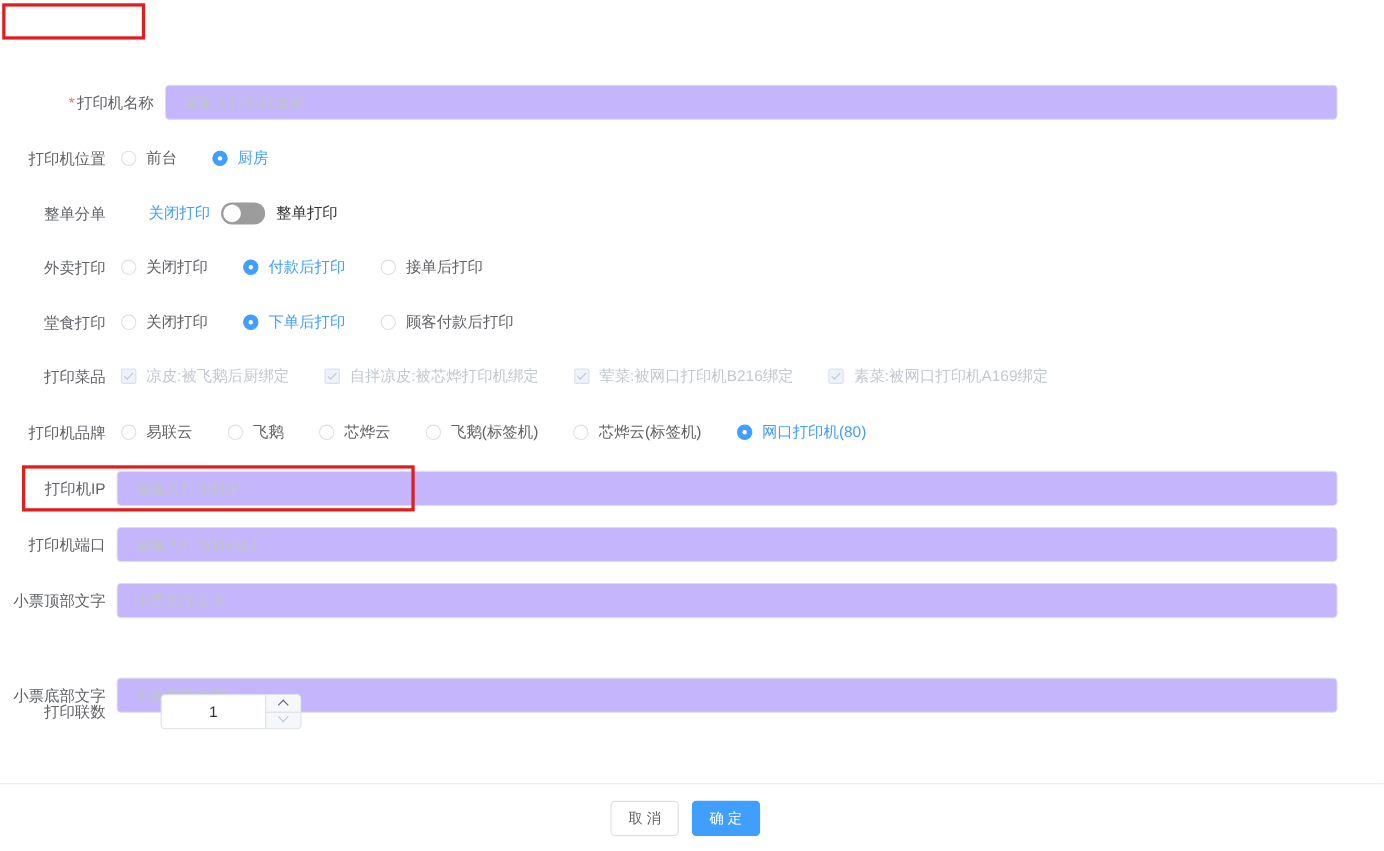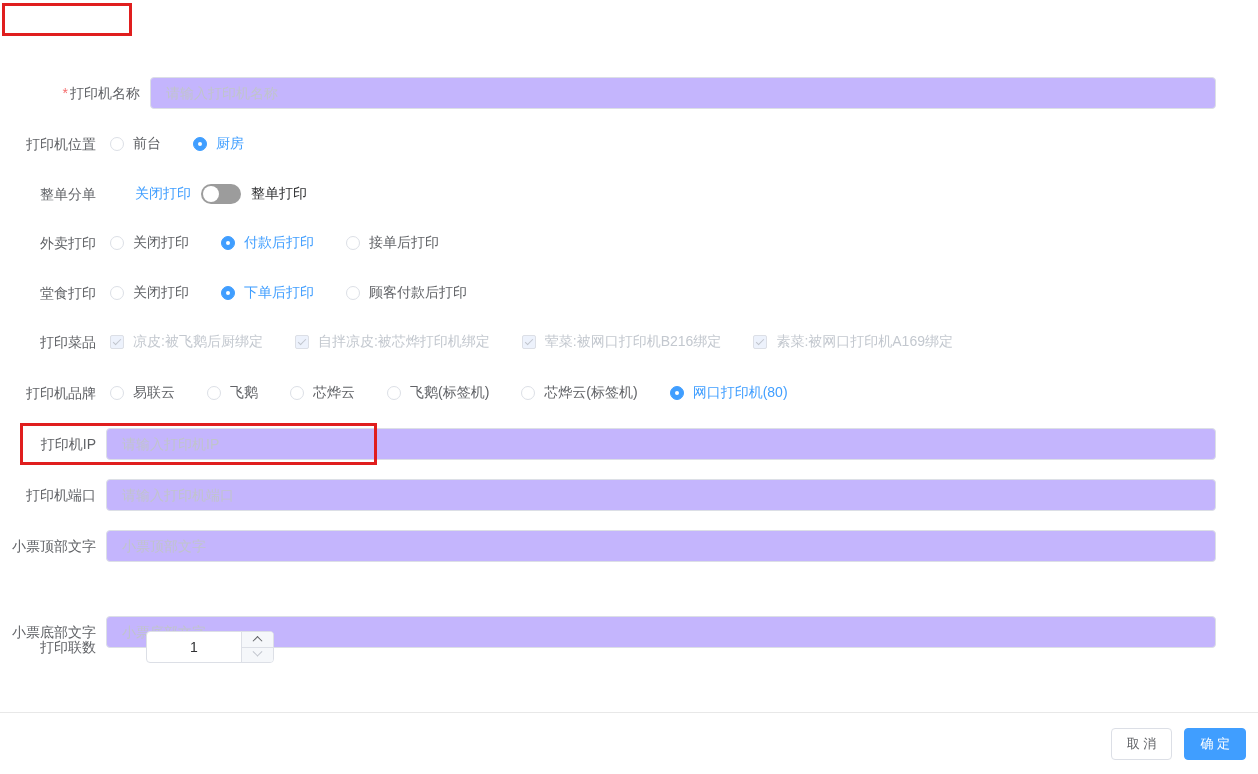--- a/index.html
+++ b/index.html
@@ -57,21 +57,21 @@
   .num-value { flex:1; display:flex; align-items:center; justify-content:center; color:#303133; }
   .stepper { width:32px; border-left:1px solid #dcdfe6; display:flex; flex-direction:column; background:#f5f7fa; }
   .step-btn { flex:1; display:flex; align-items:center; justify-content:center; cursor:pointer; }
   .step-btn.up { border-bottom:1px solid #dcdfe6; }
   .chev { display:inline-block; width:7px; height:7px; }
   .chev.up-g { border-left:1.5px solid #606266; border-top:1.5px solid #606266; transform:rotate(45deg) translate(1px,1px); }
   .chev.down-g { border-right:1.5px solid #c0c4cc; border-bottom:1.5px solid #c0c4cc; transform:rotate(45deg) translate(-2px,-2px); }
 
   
   .dlg-footer { position:absolute; left:0; right:0; top:712px; bottom:0; border-top:1px solid #e8e8e8;
-                display:flex; justify-content:flex-end; align-items:center; padding-right:12px; gap:12px; }
+                display:flex; justify-content:center; align-items:center; padding-right:12px; gap:12px; }
   .btn { height:32px; padding:0 15px; border-radius:4px; font-size:13px; cursor:pointer; border:1px solid #dcdfe6;
          background:#fff; color:#606266; font-family:"Liberation Sans","DejaVu Sans",sans-serif; white-space:nowrap; }
   .btn.primary { background:#409EFF; border-color:#409EFF; color:#fff; }
 
   
   .anno-box { position:absolute; border:3px solid #e01e1e; z-index:5; pointer-events:none; }
   .anno-title { left:2px; top:3px; width:130px; height:33px; }
   .anno-ip { left:20px; top:423px; width:357px; height:42px; }
 
   

